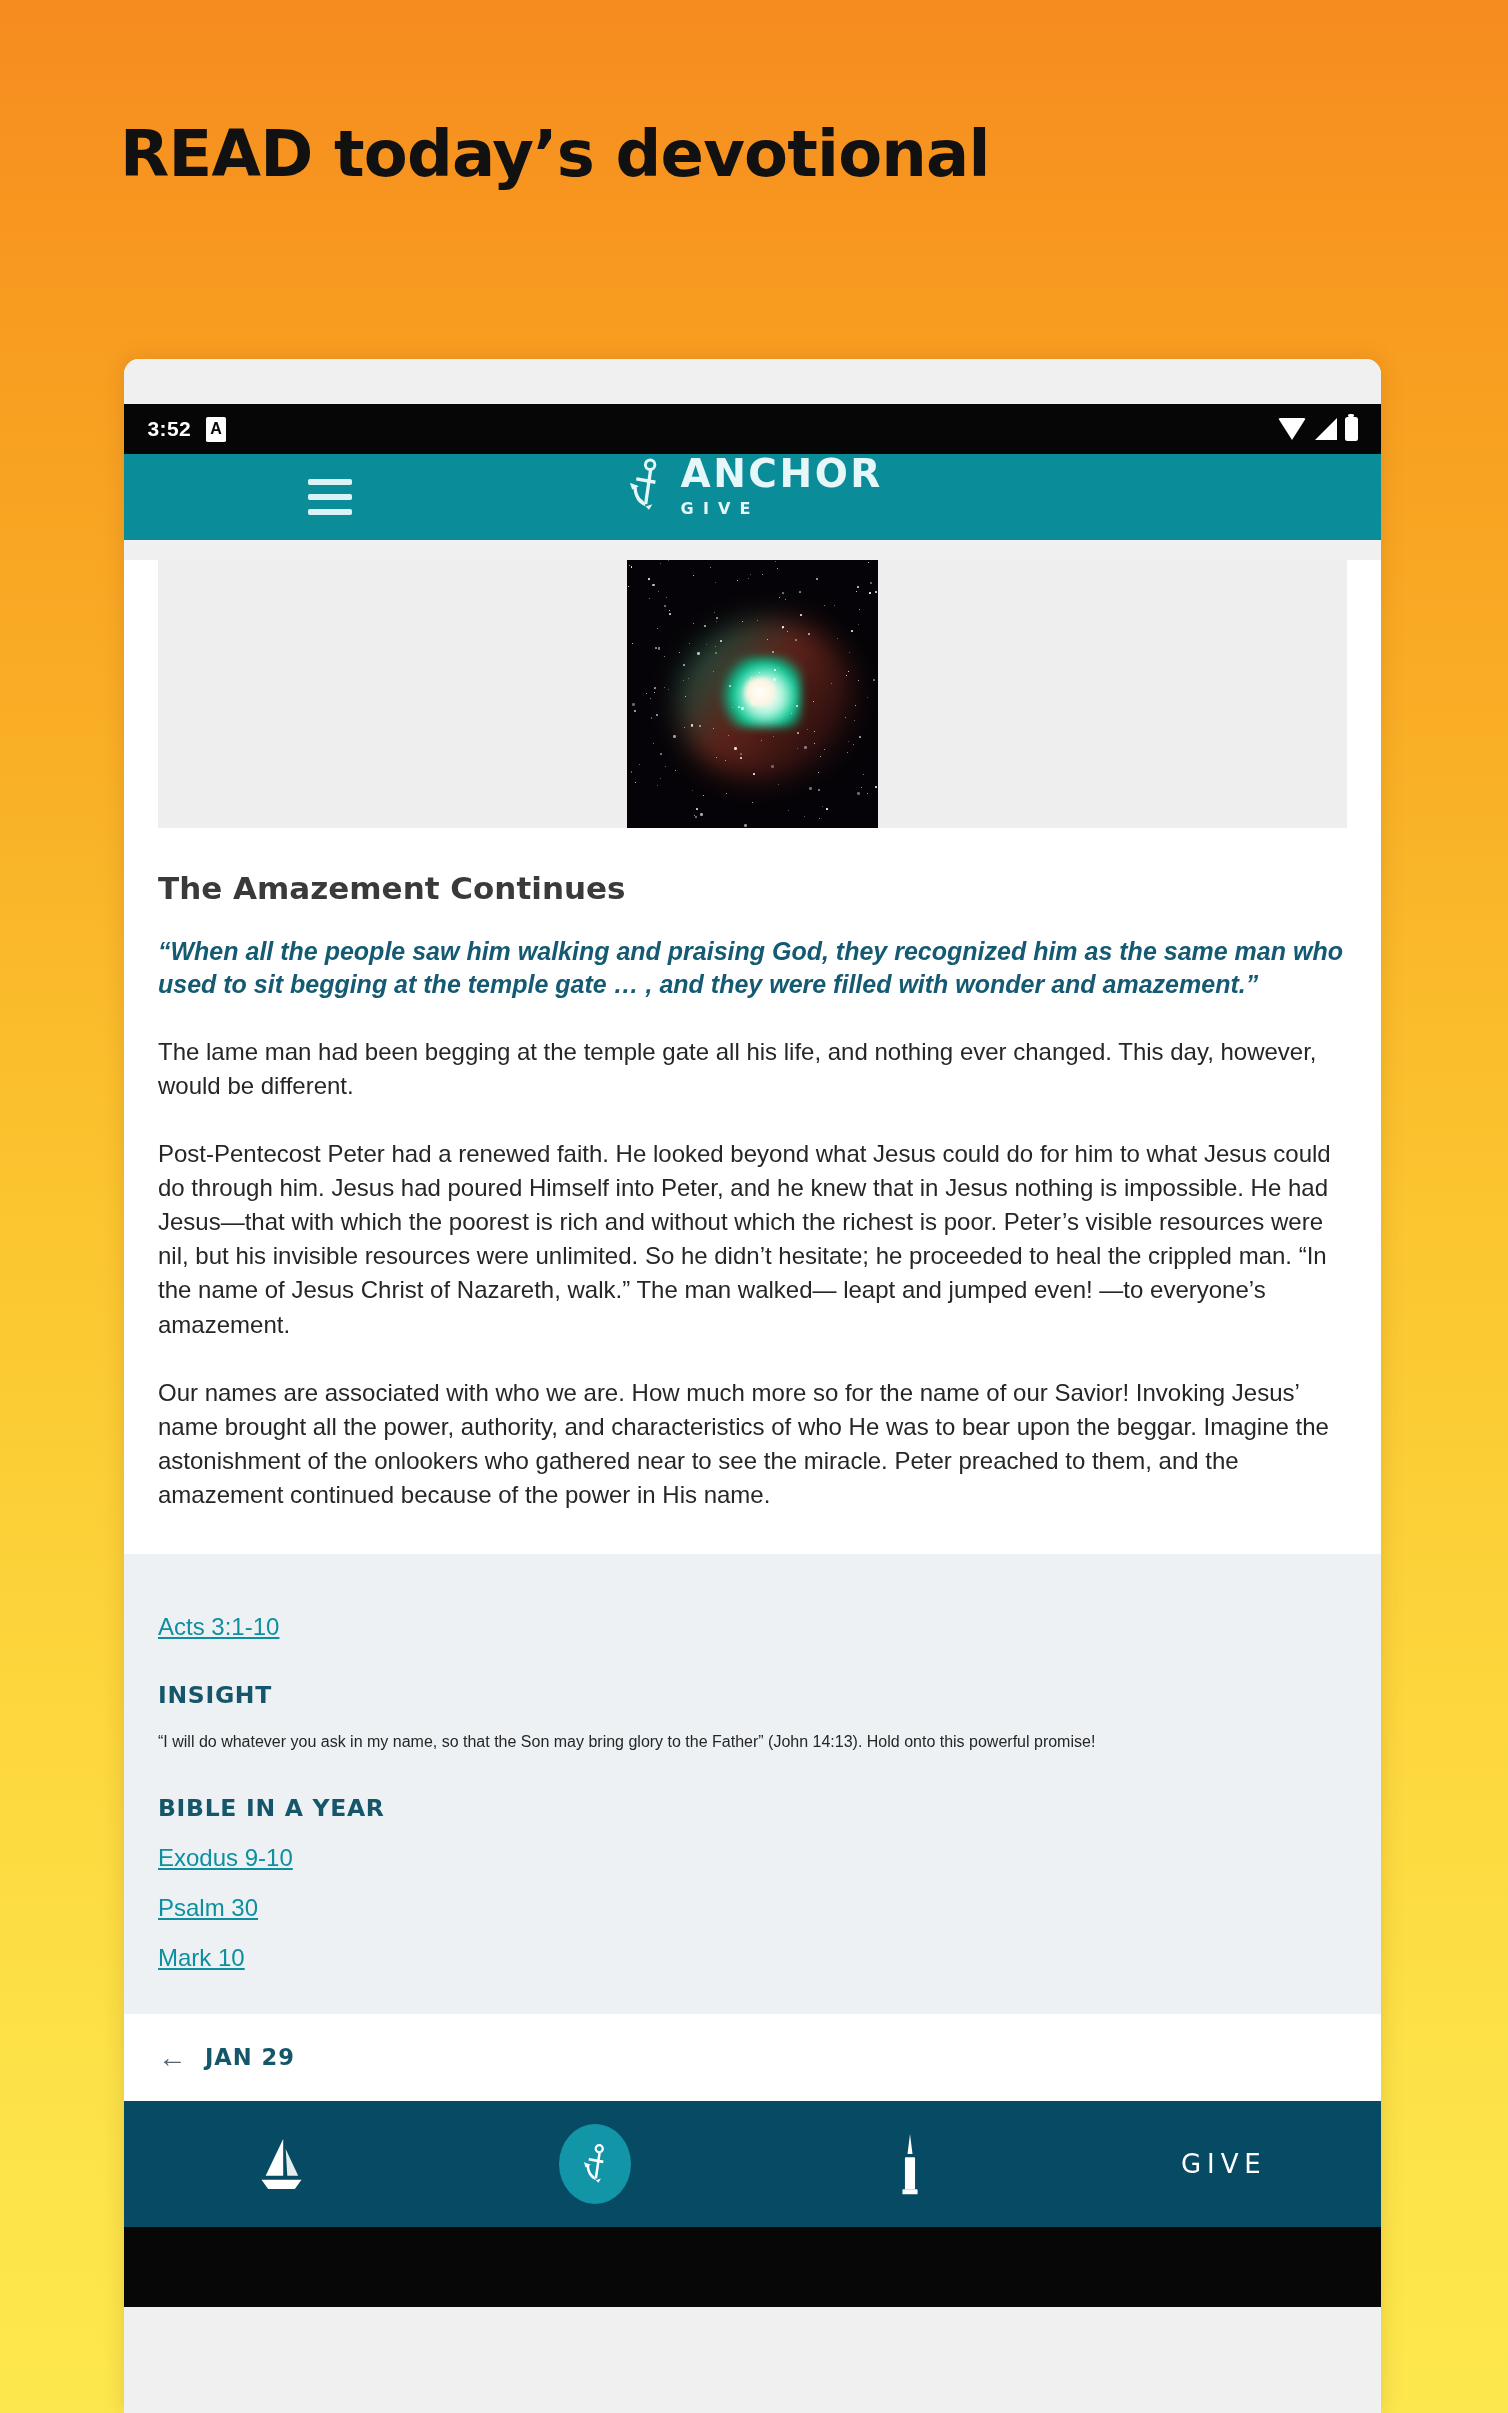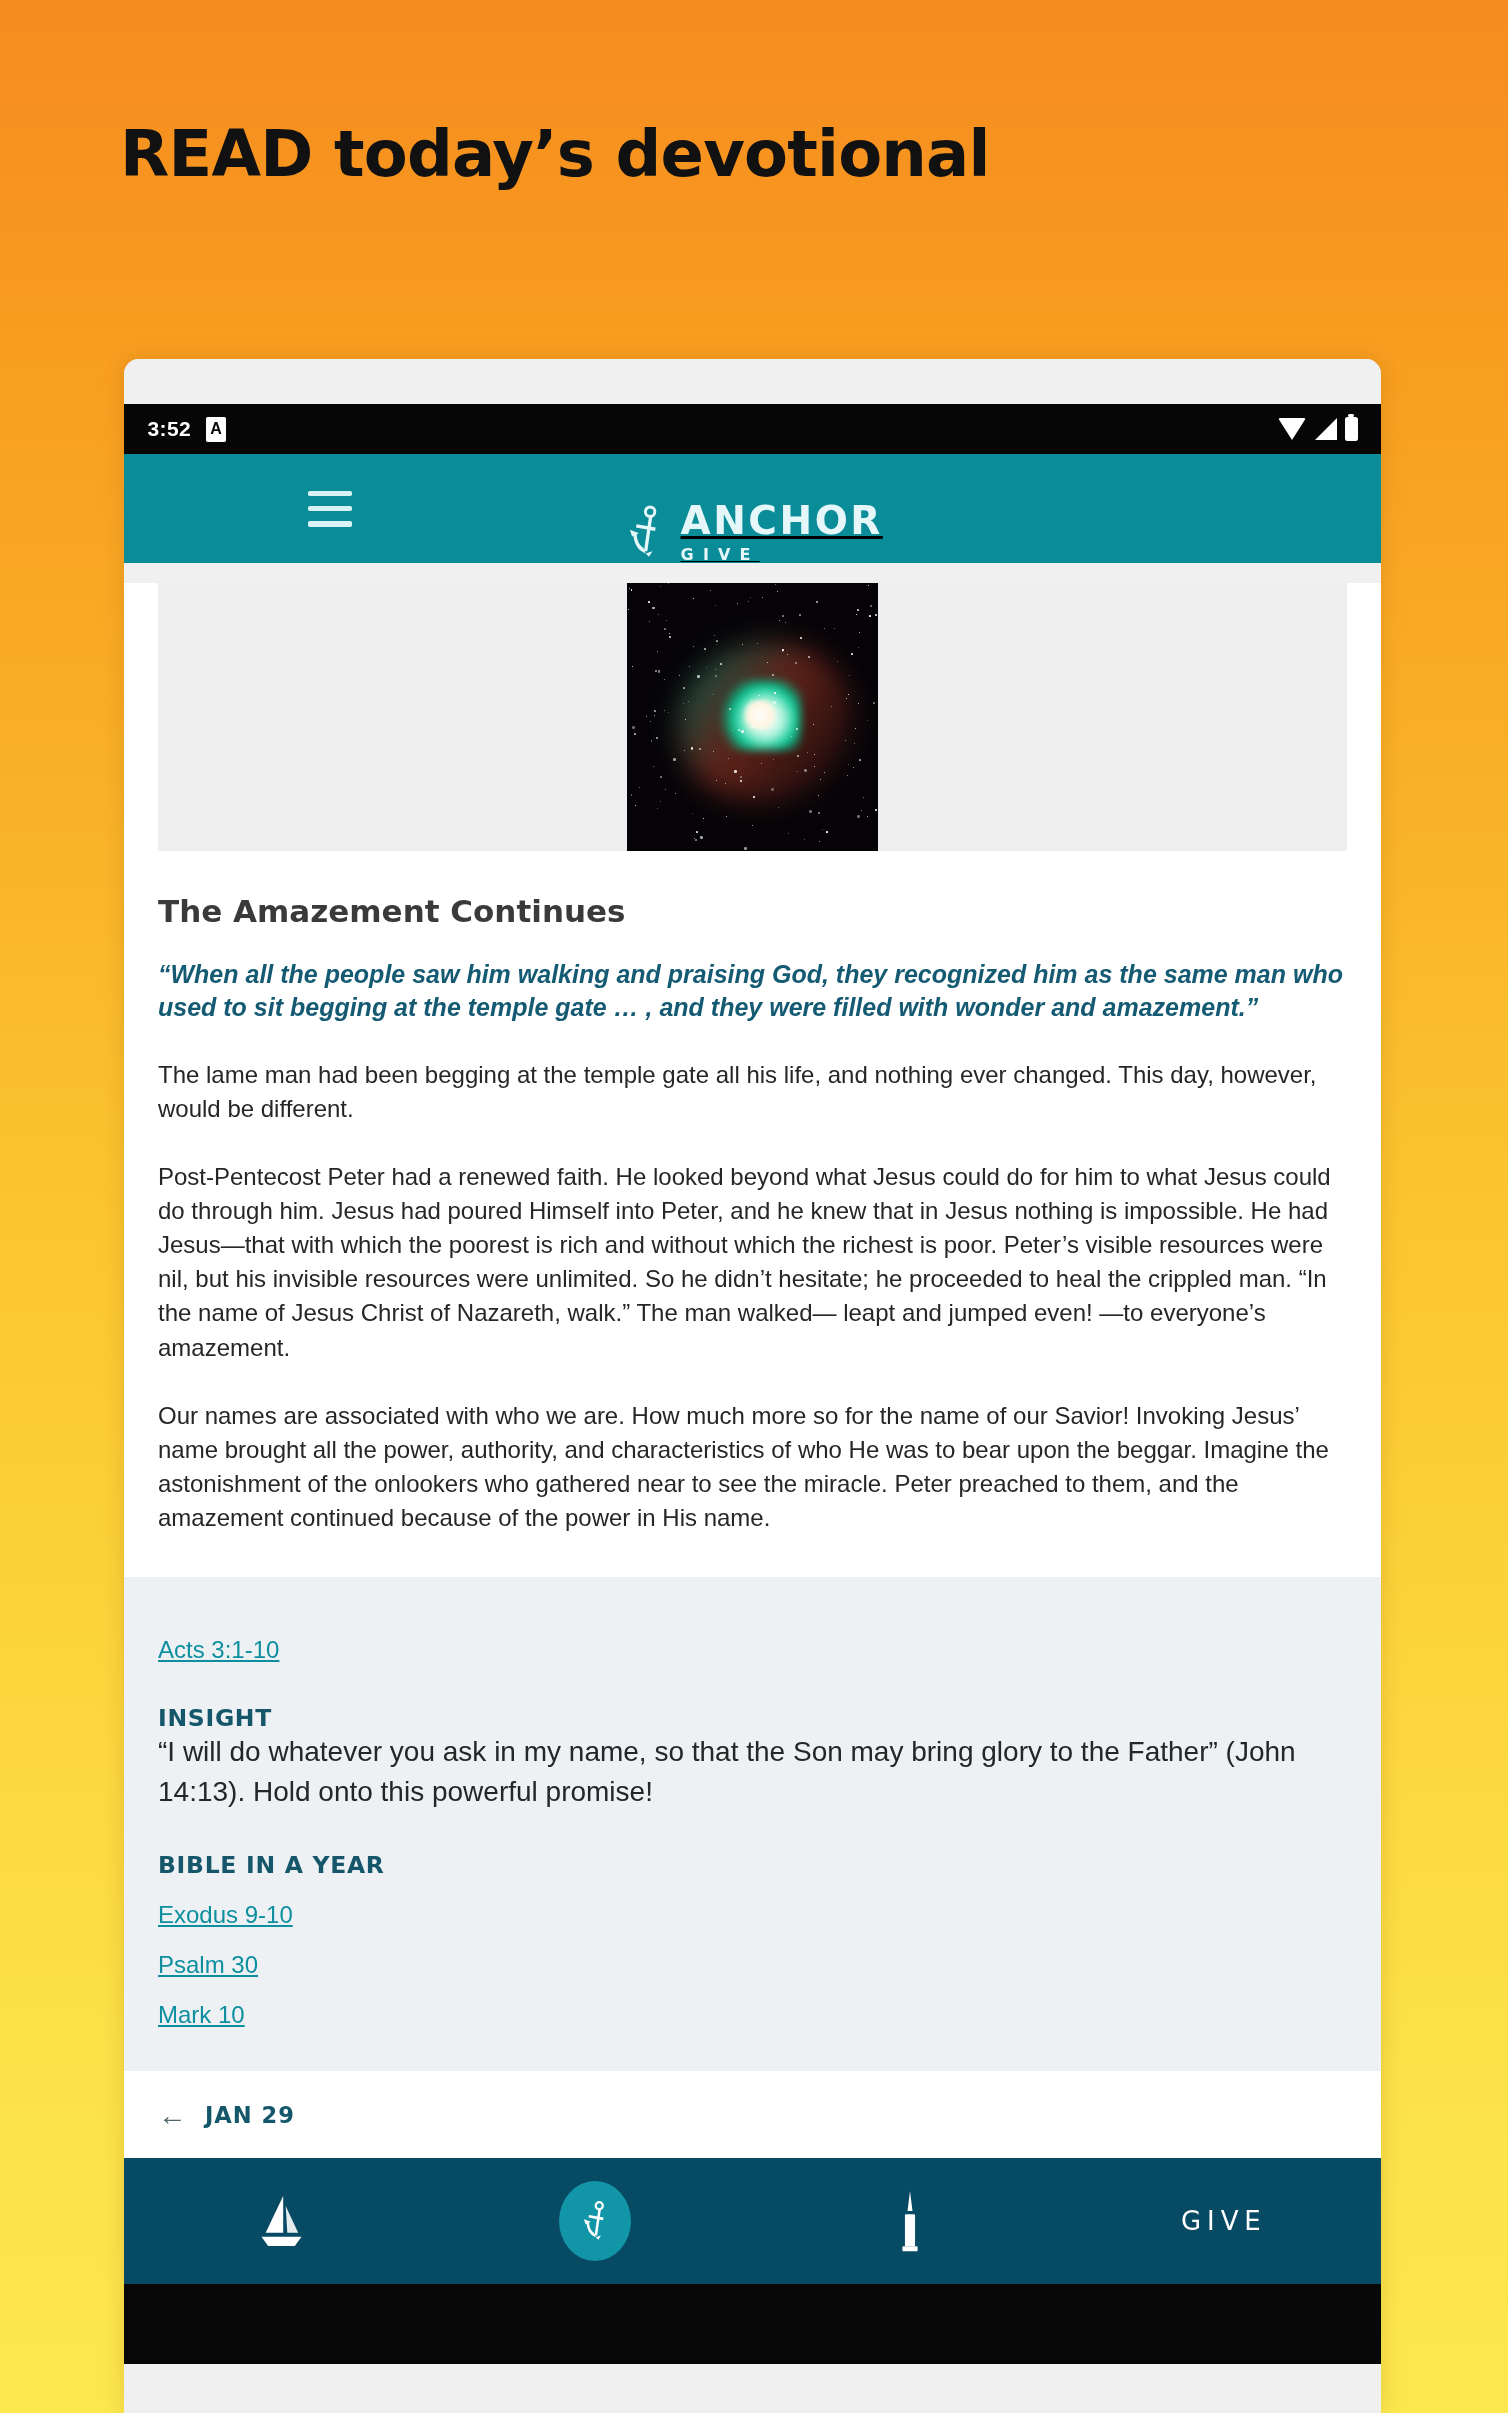--- a/index.html
+++ b/index.html
@@ -42,22 +42,22 @@
     border-radius:1.7px;
   }
   .sb-right{ margin-left:auto; display:flex; align-items:center; gap:8.4px; }
   .ic-wifi{ width:0;height:0;border-left:14.2px solid transparent;border-right:14.2px solid transparent;border-top:22px solid #FFFFFF;border-radius:2.5px;}
   .ic-signal{ width:0;height:0;border-left:22px solid transparent;border-bottom:22px solid #FFFFFF;}
   .ic-batt{ width:12.6px;height:23.5px;background:#FFFFFF;border-radius:2.5px;position:relative;}
   .ic-batt:after{content:"";position:absolute;top:-3.4px;left:3.4px;width:5.9px;height:3.4px;background:#FFFFFF;border-radius:1.7px;}
 
   
   .appbar{
-    height:109px; background:#0B8C99; position:relative;
-    display:flex; align-items:flex-end;text-decoration:underline;
+    height:86px; background:#0B8C99; position:relative;
+    display:flex; align-items:flex-start;
   }
   .hamburger{ position:absolute; left:184px; top:50%; transform:translateY(-50%);
     width:44px; display:flex; flex-direction:column; gap:9.2px; cursor:pointer;}
   .hamburger span{ display:block; height:5.9px; background:#D9F2F5; border-radius:1.7px;}
   .brand{ margin:0 auto; display:flex; align-items:center; gap:13.4px; }
   .brand-anchor{ width:45px; height:54px; }
   .brand-text{ display:flex; flex-direction:column; line-height:1; }
   .brand-main{ color:#E6F7F9; font-size:39px; font-weight:bold; letter-spacing:2.5px;
     font-family:"DejaVu Sans", sans-serif;}
   .brand-sub{ color:#E6F7F9; font-size:16px; font-weight:bold; letter-spacing:9.2px; margin-top:7.5px;
@@ -89,21 +89,21 @@
   .verse-ref{ color:#0D8FA0; font-size:24px; font-weight:bold; font-style:italic; margin-top:18.4px;}
   .para{ color:#262626; font-size:24px; line-height:1.42; margin-top:34px;}
 
   
   .panel{ background:#EDF1F3; margin-top:42px; padding:37px 34px 42px 34px;}
   .panel-h{ color:#15566B; font-size:23.5px; font-weight:bold; letter-spacing:0.7px;
      font-family:"DejaVu Sans", sans-serif;}
   .panel-link{ display:block; color:#0D8FA0; font-size:24px; text-decoration:underline;
      margin-top:22px; width:max-content; cursor:pointer;}
   .panel-sec{ margin-top:40px; }
-  .panel-body{ color:#262626; font-size:28px; line-height:1.42; }
+  .panel-body{ color:#262626; font-size:16px; line-height:1.42; margin-top:22px;}
 
   
   .daynav{ background:#FFFFFF; height:87px; display:flex; align-items:center; padding:0 34px; gap:18.4px;}
   .daynav-arrow{ font-size:28.5px; color:#55666E; line-height:1;}
   .daynav-label{ color:#14576B; font-size:22.6px; font-weight:bold; letter-spacing:1px;
      font-family:"DejaVu Sans", sans-serif;}
 
   
   .tabbar{ height:126px; background:#074A63; display:flex; align-items:center;}
   .tab{ flex:1; display:flex; align-items:center; justify-content:center; cursor:pointer; height:100%;}

